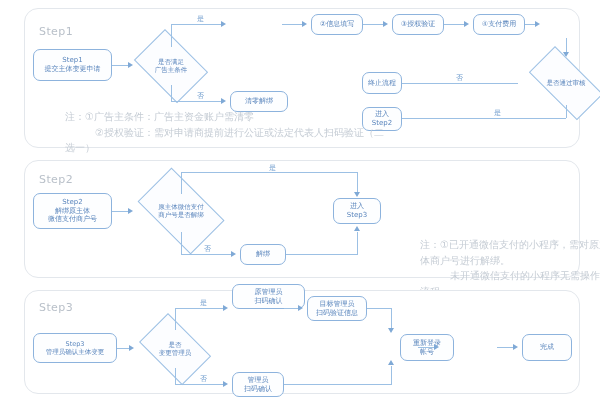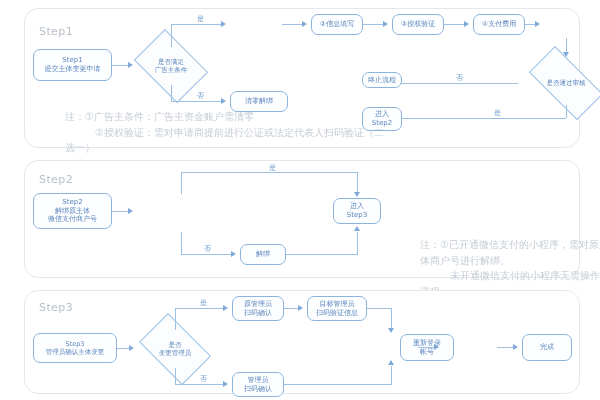--- a/index.html
+++ b/index.html
@@ -176,21 +176,21 @@
   <div class="arrow down" style="left:563px; top:52px;"></div>
 
   <div class="diamond" style="left:518px; top:57px; width:96px; height:52px;">
     <div class="dshape"></div>
     <div class="dlabel">是否通过审核</div>
   </div>
 
   <div class="ln h" style="left:399px; top:83px; width:119px;"></div>
   <div class="arrow left" style="left:394px; top:80px;"></div>
   <div class="edge-label" style="left:455px; top:75px;">否</div>
-  <div class="node" style="left:362px; top:72px; width:40px; height:16px;">终止流程</div>
+  <div class="node" style="left:362px; top:72px; width:40px; height:22px;">终止流程</div>
 
   <div class="ln v" style="left:566px; top:105px; height:13px;"></div>
   <div class="ln h" style="left:399px; top:118px; width:167px;"></div>
   <div class="arrow left" style="left:394px; top:115px;"></div>
   <div class="edge-label" style="left:493px; top:110px;">是</div>
   <div class="node" style="left:362px; top:107px; width:40px; height:24px;">进入
 Step2</div>
 
   <div class="note" style="left:33px; top:109px; width:320px;">注：①广告主条件：广告主资金账户需清零
 　　　②授权验证：需对申请商提前进行公证或法定代表人扫码验证（二选一）</div>
@@ -198,20 +198,25 @@
   <div class="panel" style="left:24px; top:160px; width:556px; height:118px;">
     <div class="panel-title" style="left:14px; top:12px;">Step2</div>
   </div>
 
   <div class="node" style="left:33px; top:193px; width:79px; height:36px;">Step2
 解绑原主体
 微信支付商户号</div>
   <div class="ln h" style="left:112px; top:211px; width:18px;"></div>
   <div class="arrow right" style="left:128px; top:208px;"></div>
 
+  <div class="diamond" style="left:128px; top:177px; width:106px; height:68px;">
+    <div class="dshape"></div>
+    <div class="dlabel">原主体微信支付
+商户号是否解绑</div>
+  </div>
 
   <div class="ln v" style="left:181px; top:172px; height:22px;"></div>
   <div class="ln h" style="left:181px; top:172px; width:177px;"></div>
   <div class="ln v" style="left:357px; top:172px; height:22px;"></div>
   <div class="arrow down" style="left:354px; top:192px;"></div>
   <div class="edge-label" style="left:268px; top:165px;">是</div>
 
   <div class="node" style="left:333px; top:198px; width:48px; height:26px;">进入
 Step3</div>
 
@@ -242,21 +247,21 @@
     <div class="dshape"></div>
     <div class="dlabel">是否
 变更管理员</div>
   </div>
 
   <div class="ln v" style="left:175px; top:308px; height:22px;"></div>
   <div class="ln h" style="left:175px; top:308px; width:50px;"></div>
   <div class="arrow right" style="left:223px; top:305px;"></div>
   <div class="edge-label" style="left:199px; top:300px;">是</div>
 
-  <div class="node" style="left:232px; top:296px; width:52px; height:25px;">原管理员
+  <div class="node" style="left:232px; top:284px; width:73px; height:25px;">原管理员
 扫码确认</div>
   <div class="ln h" style="left:284px; top:308px; width:16px;"></div>
   <div class="arrow right" style="left:298px; top:305px;"></div>
 
   <div class="node" style="left:307px; top:296px; width:60px; height:25px;">目标管理员
 扫码验证信息</div>
 
   <div class="ln h" style="left:367px; top:308px; width:24px;"></div>
   <div class="ln v" style="left:391px; top:308px; height:22px;"></div>
   <div class="arrow down" style="left:388px; top:328px;"></div>

